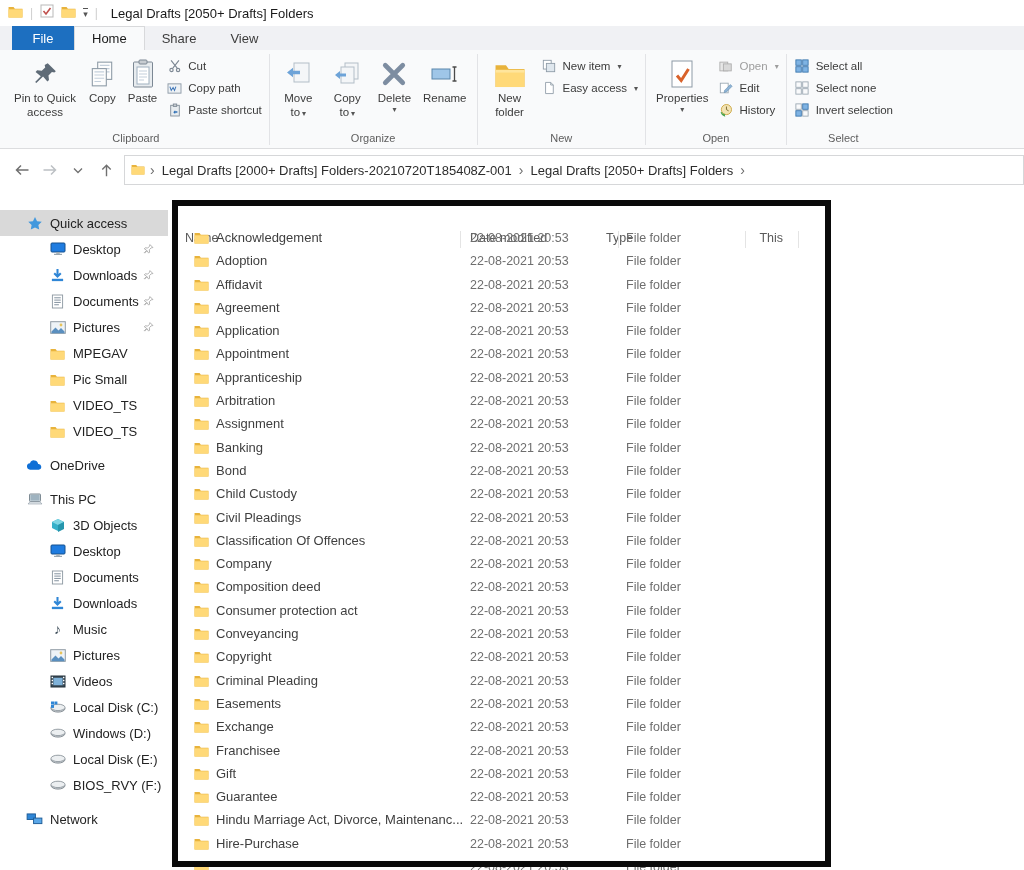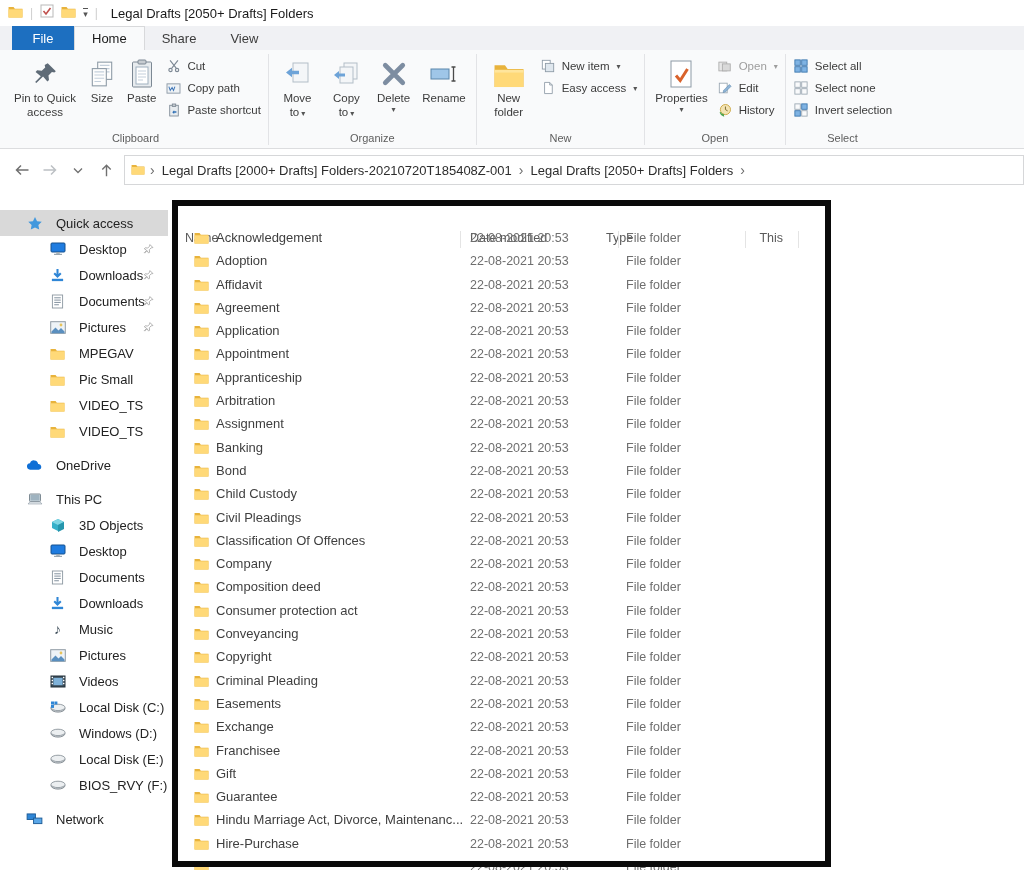--- a/index.html
+++ b/index.html
@@ -44,21 +44,21 @@
   .chev { color:#6b6b6b; font-size:14px; padding:0 5px; }
 
   
   .main { position:absolute; top:191px; left:0; right:0; bottom:0; display:flex; }
   .sidebar { width:168px; padding-top:19px; font-size:13px; color:#232323; overflow:hidden; flex:none; }
   .sbitem { height:26px; display:flex; align-items:center; position:relative; white-space:nowrap; }
   .sbitem.ind0 { padding-left:25px; }
   .sbitem.ind1 { padding-left:48px; }
   .sbitem.selected { background:#d9d9d9; }
   .sbitem .icon { width:19px; display:flex; justify-content:center; align-items:center; }
-  .sbitem .lbl { margin-left:12px; }
+  .sbitem .lbl { margin-left:6px; }
   .sbitem .pin { position:absolute; right:10px; top:50%; transform:translateY(-50%); opacity:.8; }
   .sbgap { height:8px; }
   .glyph { font-size:14px; color:#3b4b57; }
 
   
   .filepane { position:relative; flex:1; background:#fff; overflow:hidden; }
   .listheader { position:absolute; top:8px; left:0; right:0; height:21px; font-size:12.5px; color:#5a5a5a; }
   .listheader span { position:absolute; top:2px;margin-top:30px; }
   .h-name { left:17px; } .h-date { left:302px; } .h-type { left:438px; }
   .h-size { left:565px; width:50px; text-align:right; }
@@ -120,21 +120,21 @@
         </div>
         <div class="bigbtn">
           <span class="bicon">
               <svg width="26" height="28" viewBox="0 0 24 26">
                 <rect x="8" y="2" width="13" height="16" fill="#fdfdfd" stroke="#8d9aa6"></rect>
                 <path d="M10 5h9M10 8h9M10 11h9" stroke="#c3cfdb" stroke-width="1"></path>
                 <rect x="3" y="8" width="13" height="16" fill="#fdfdfd" stroke="#8d9aa6"></rect>
                 <path d="M5 11h9M5 14h9M5 17h9M5 20h6" stroke="#c3cfdb" stroke-width="1"></path>
               </svg>
             </span>
-          <span class="blabel">Size</span>
+          <span class="blabel">Copy</span>
         </div>
         <div class="bigbtn">
           <span class="bicon">
               <svg width="24" height="30" viewBox="0 0 24 30">
                 <rect x="2.5" y="3" width="19" height="25" rx="1" fill="#e8ecef" stroke="#7c8894"></rect>
                 <rect x="8" y="1" width="8" height="4" rx="1" fill="#c7ccd1" stroke="#7c8894"></rect>
                 <rect x="6" y="8" width="12" height="17" fill="#fff" stroke="#9fb0bf"></rect>
                 <path d="M8 12h8M8 15h8M8 18h8M8 21h5" stroke="#c3cfdb"></path>
               </svg>
             </span>

